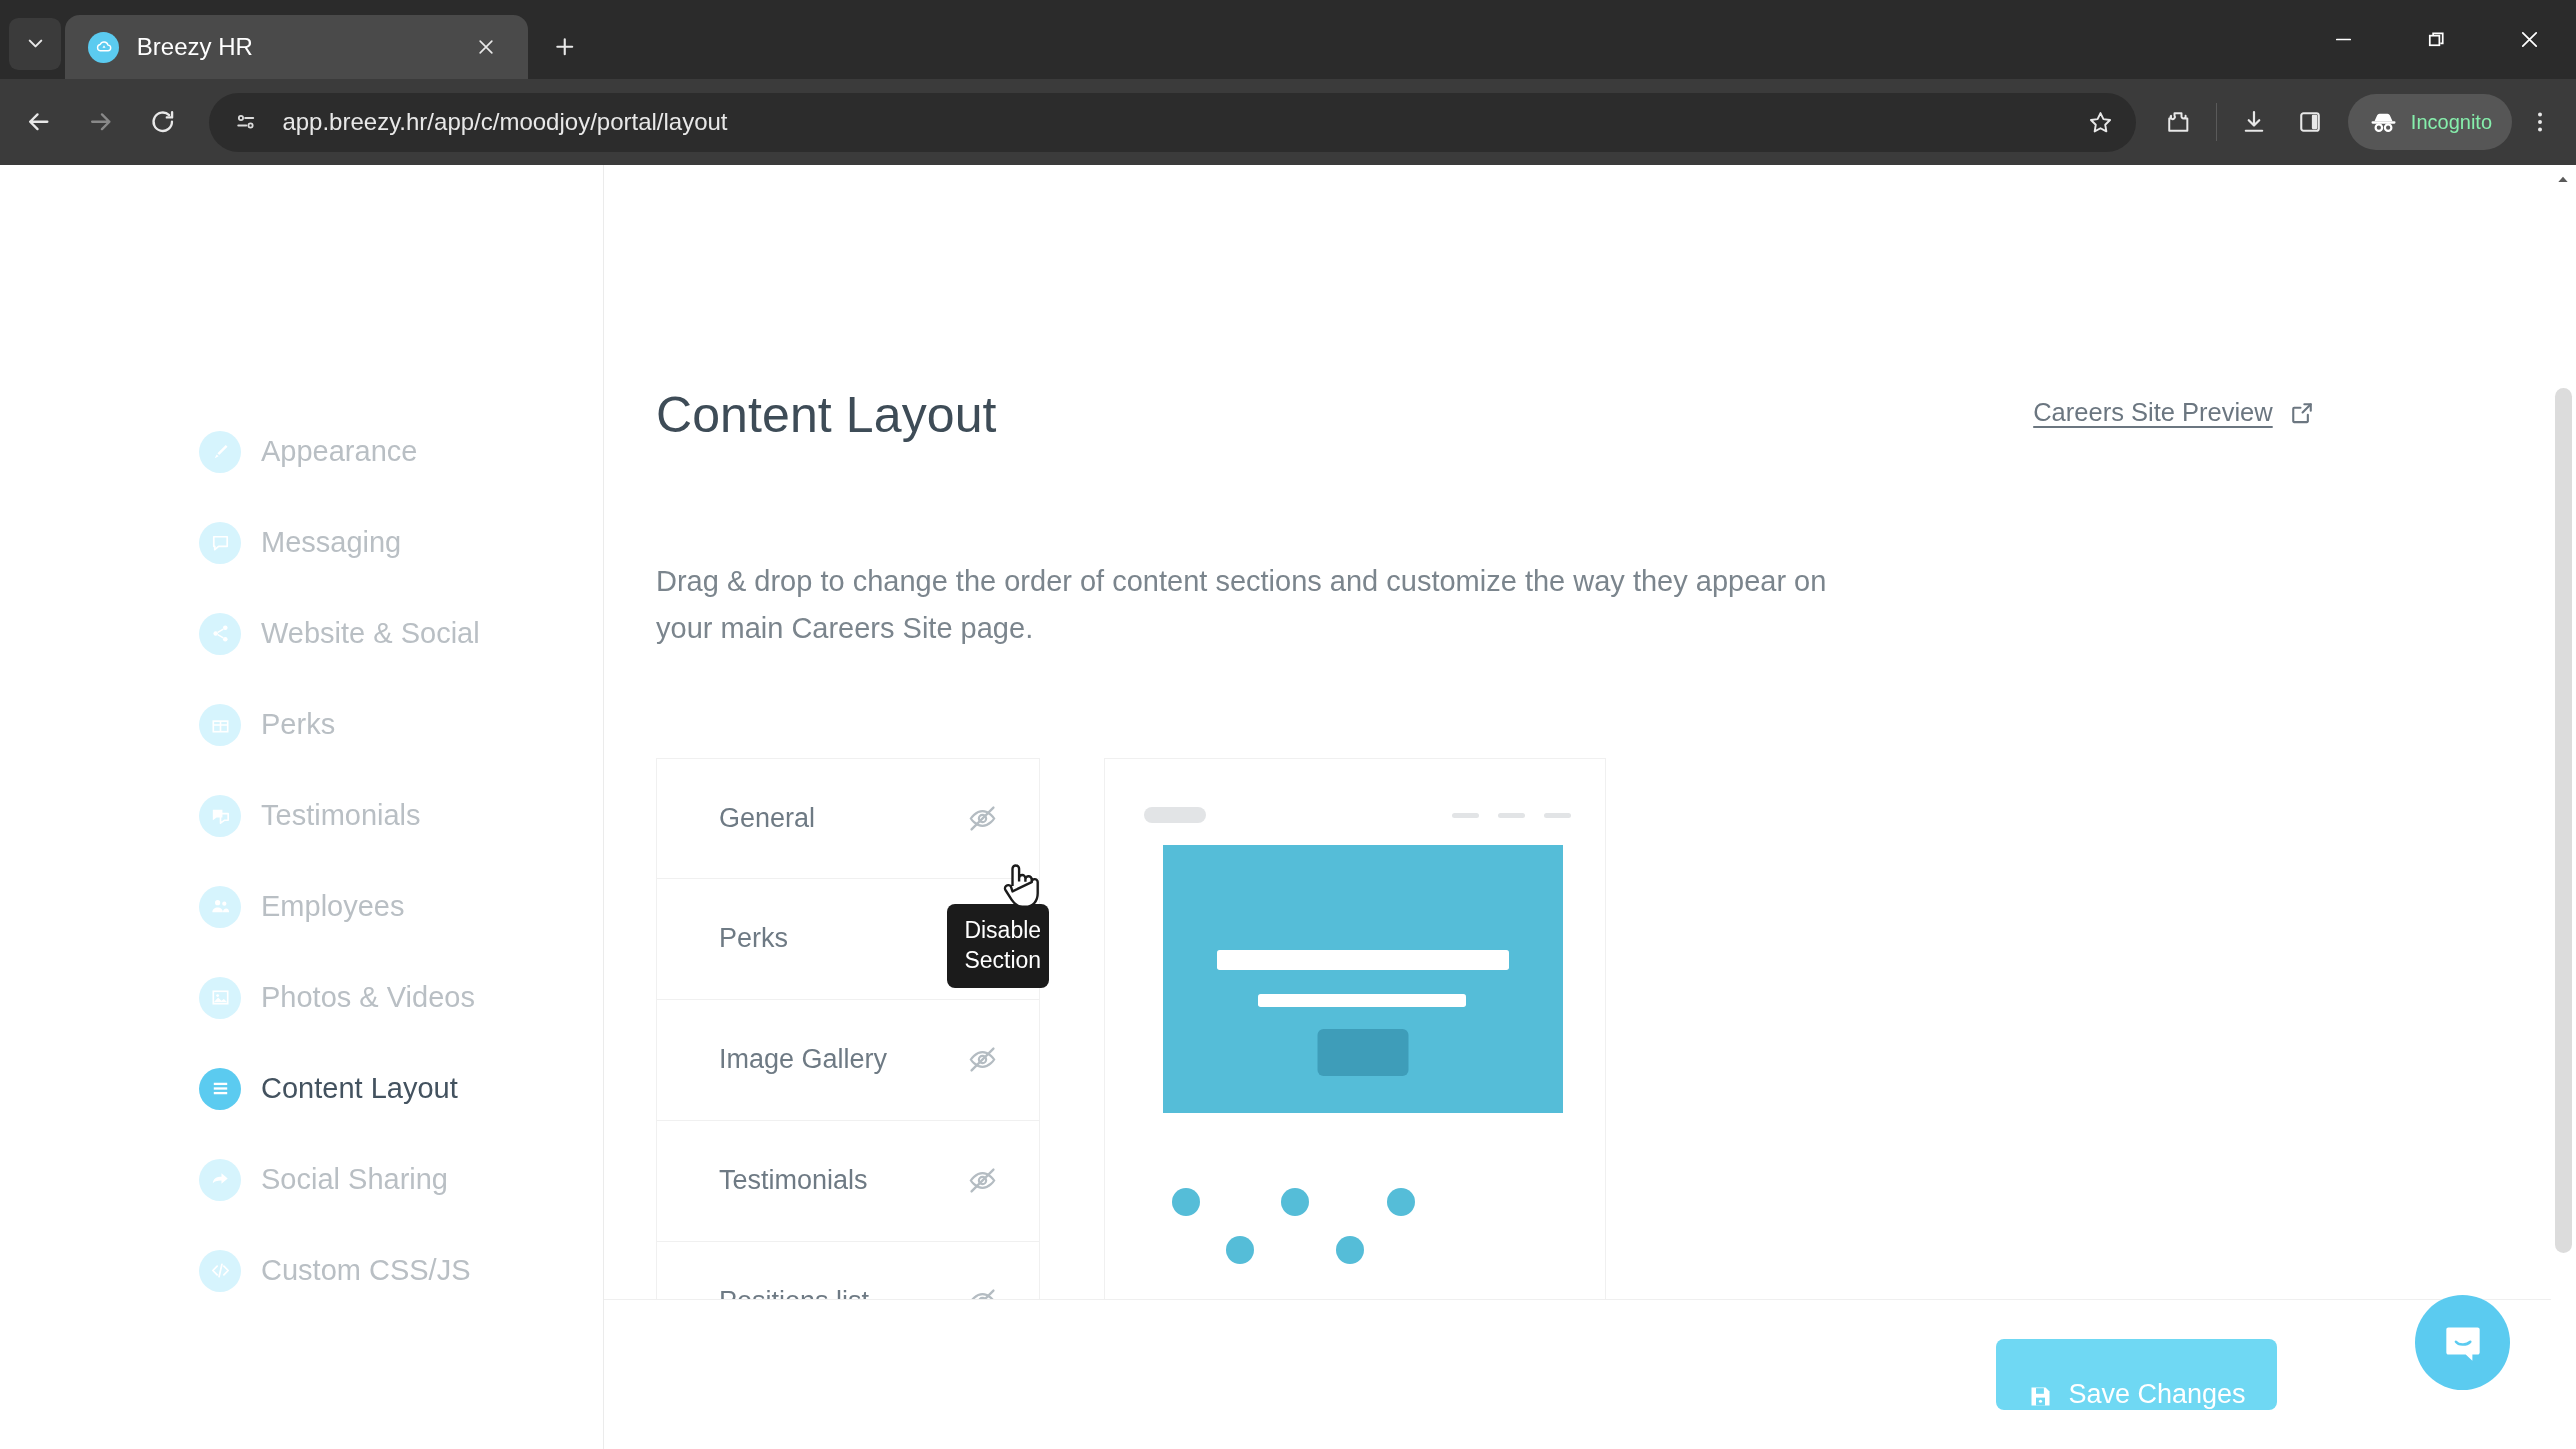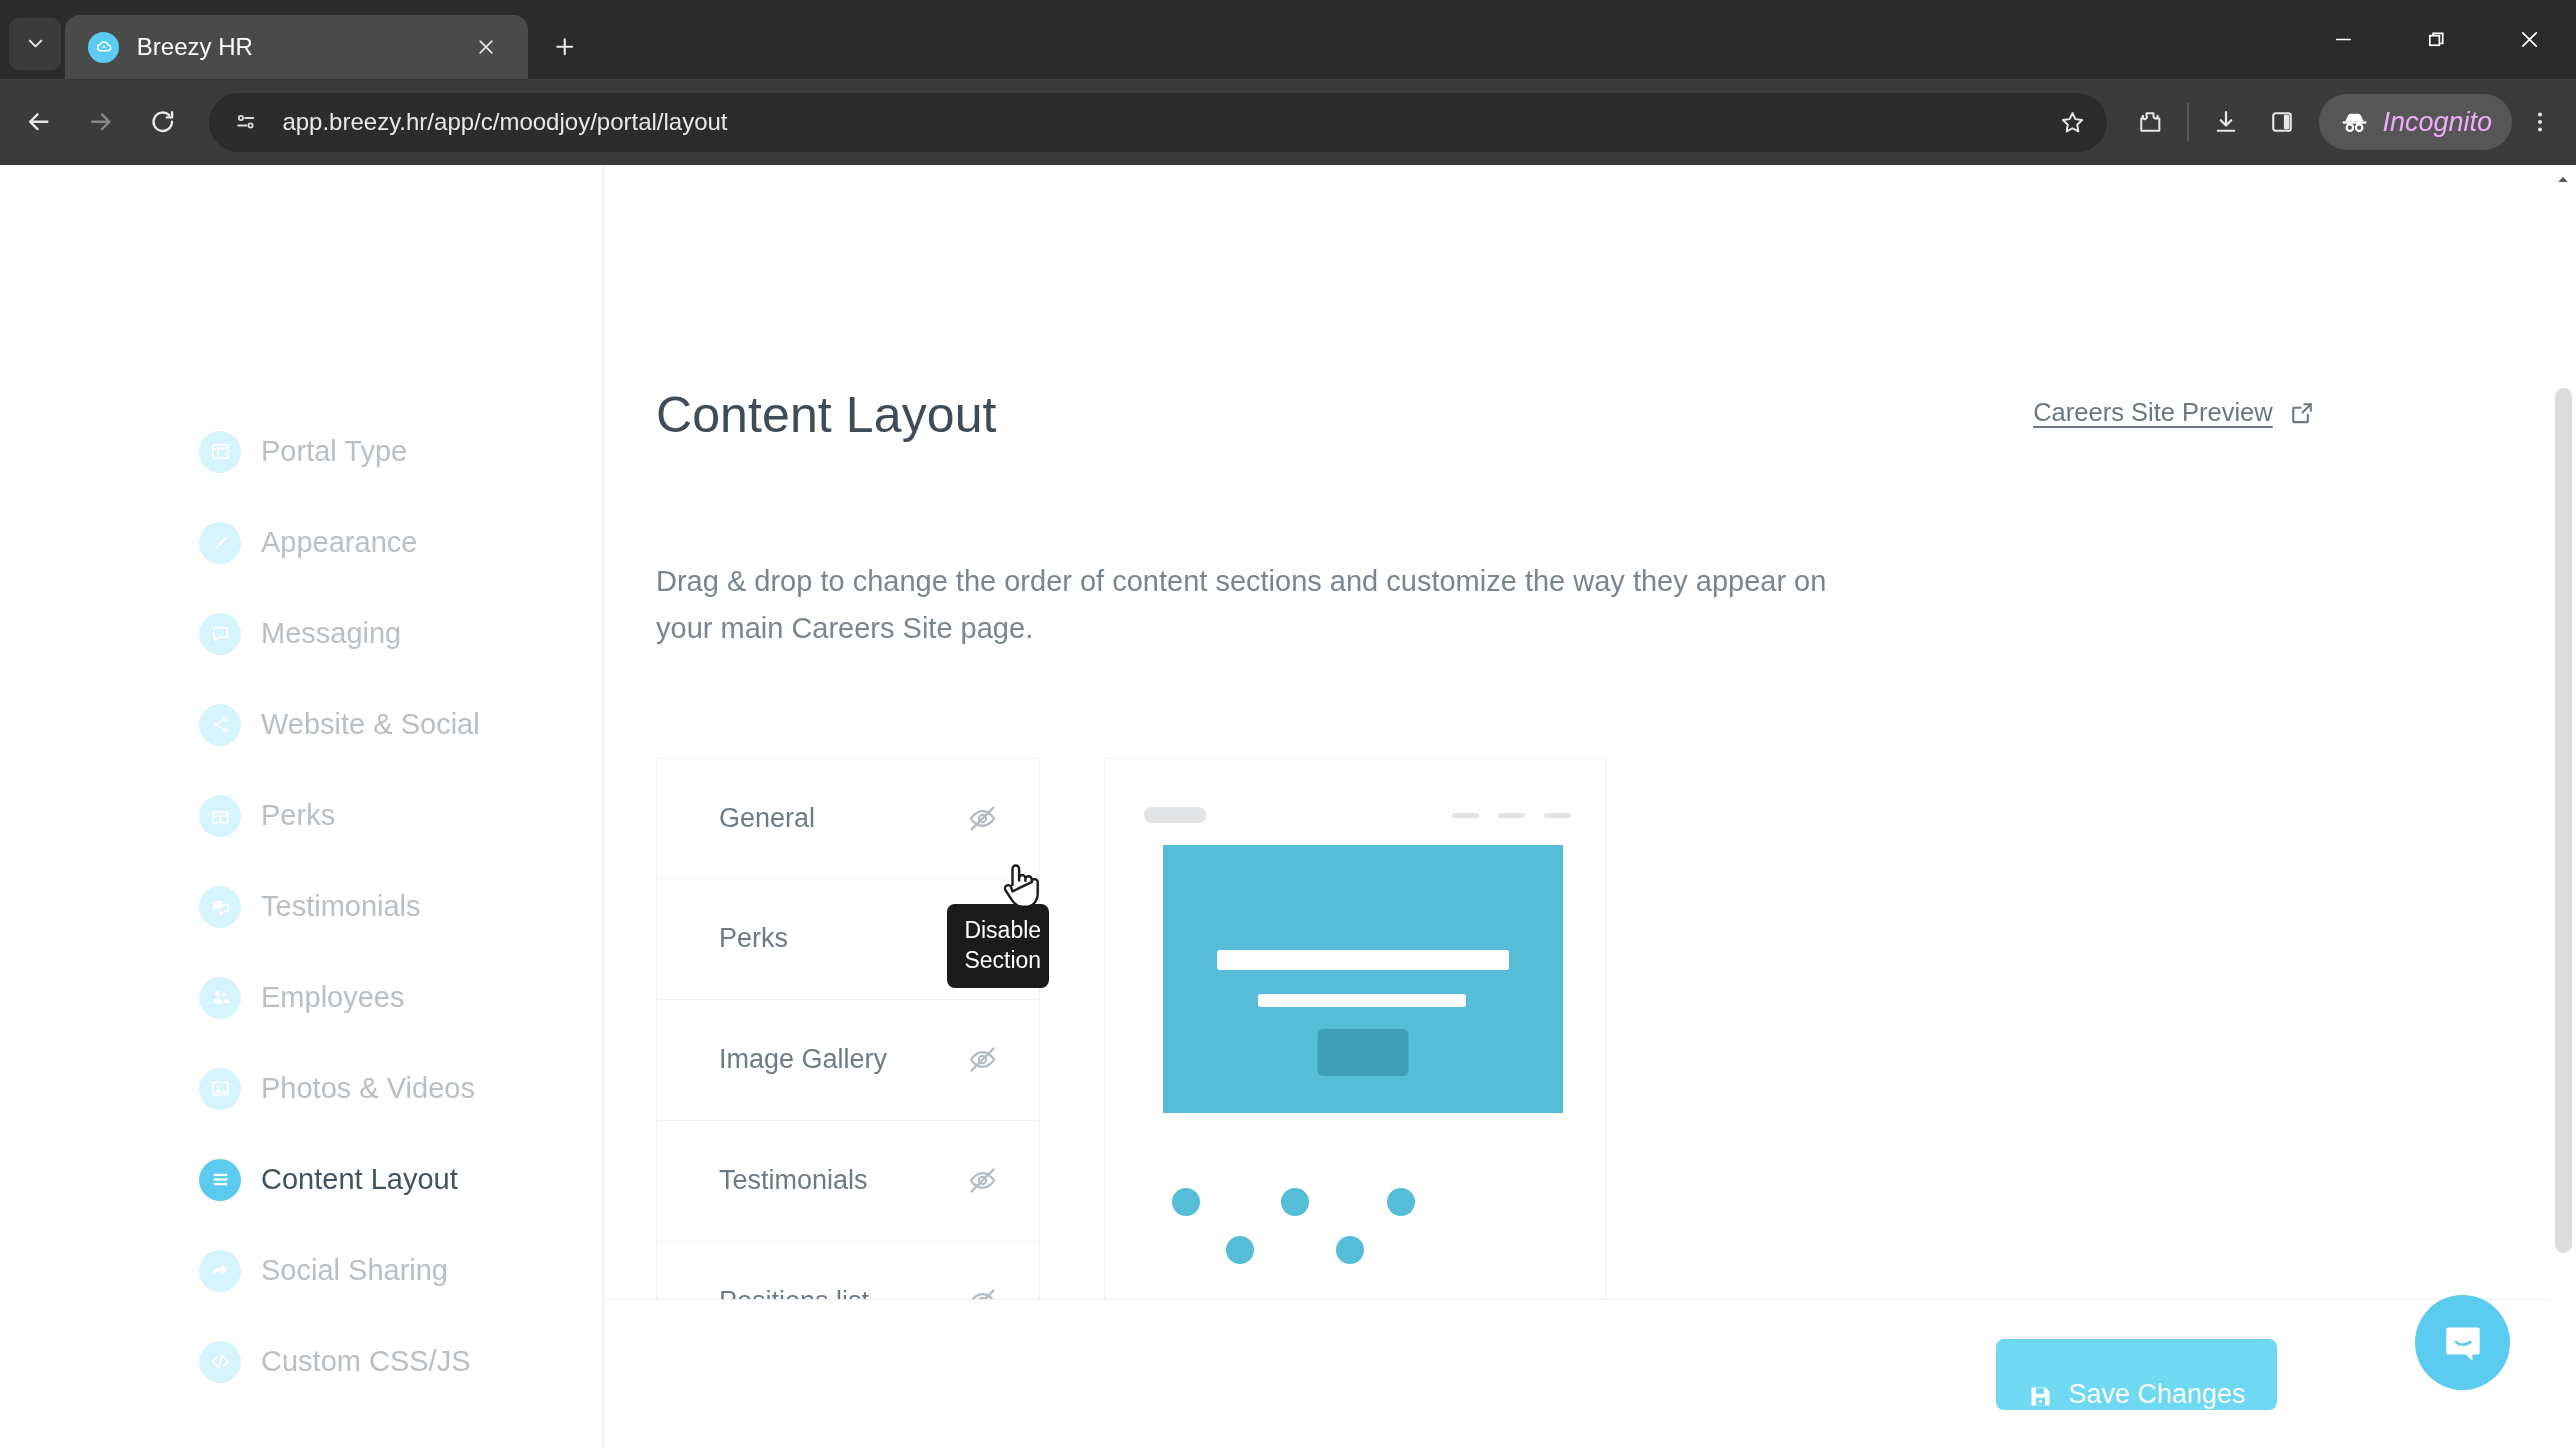--- a/index.html
+++ b/index.html
@@ -103,21 +103,21 @@
   }
   .tb-icon svg { width: 28px; height: 28px; }
   .tb-sep { width: 1.3px; height: 38px; background: #5a5a5a; margin: 0 9.4px; flex:0 0 auto; }
 
   .incognito-pill {
     height: 56px; background: #565656; border-radius: 28px;
     display:flex; align-items:center; padding: 0 20px; margin-left: 9.4px;
     cursor:pointer; flex: 0 0 auto;
   }
   .incognito-pill svg { width: 31px; height: 31px; }
-  .incognito-pill span { color:#f0abfc; font-size: 27px; margin-left: 12px; font-style: italic; }
+  .incognito-pill span { color:#86efac; font-size: 20px; margin-left: 12px; }
 
   
   .viewport { flex: 1 1 auto; position: relative; background: #fff; overflow: hidden; }
 
   .scrollbar {
     position: absolute; right: 0; top: 0; bottom: 0; width: 25.5px;
     background: #ffffff; cursor: pointer;
   }
   .sb-arrow {
     position:absolute; left:0; right:0; display:flex; align-items:center; justify-content:center;
@@ -382,29 +382,20 @@
       </svg>
     </div>
   </div>
 
   <div class="viewport">
 
     <div class="page">
 
       <div class="sidebar">
 
-        <div class="nav-item inactive">
-          <span class="nav-icon">
-            <svg viewBox="0 0 24 24">
-                <rect x="4" y="5" width="16" height="14" rx="2" fill="none" stroke="#fff" stroke-width="1.8"></rect>
-                <path d="M4 9h16M9.5 9v10" stroke="#fff" stroke-width="1.8"></path>
-              </svg>
-          </span>
-          <span class="nav-label">Portal Type</span>
-        </div>
 
         <div class="nav-item inactive">
           <span class="nav-icon">
             <svg viewBox="0 0 24 24">
                 <path d="M17.5 5.2L8.8 13.9l1.8 1.8 8.7-8.7z" fill="#fff"></path>
                 <path d="M8 15l-2 4 4-2z" fill="#fff"></path>
               </svg>
           </span>
           <span class="nav-label">Appearance</span>
         </div>

